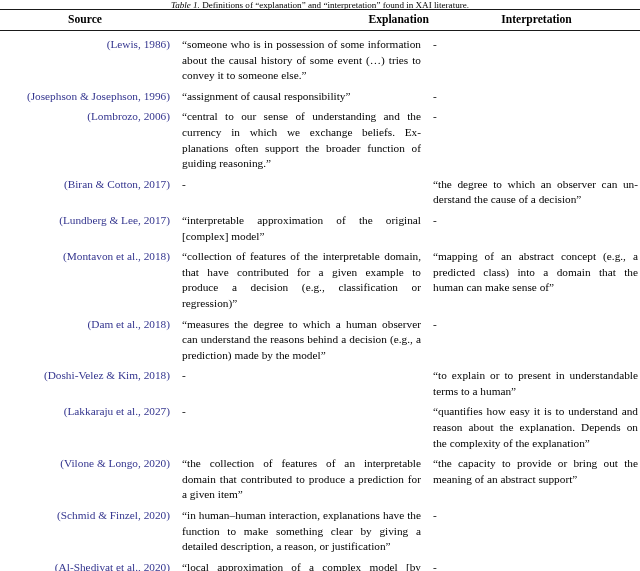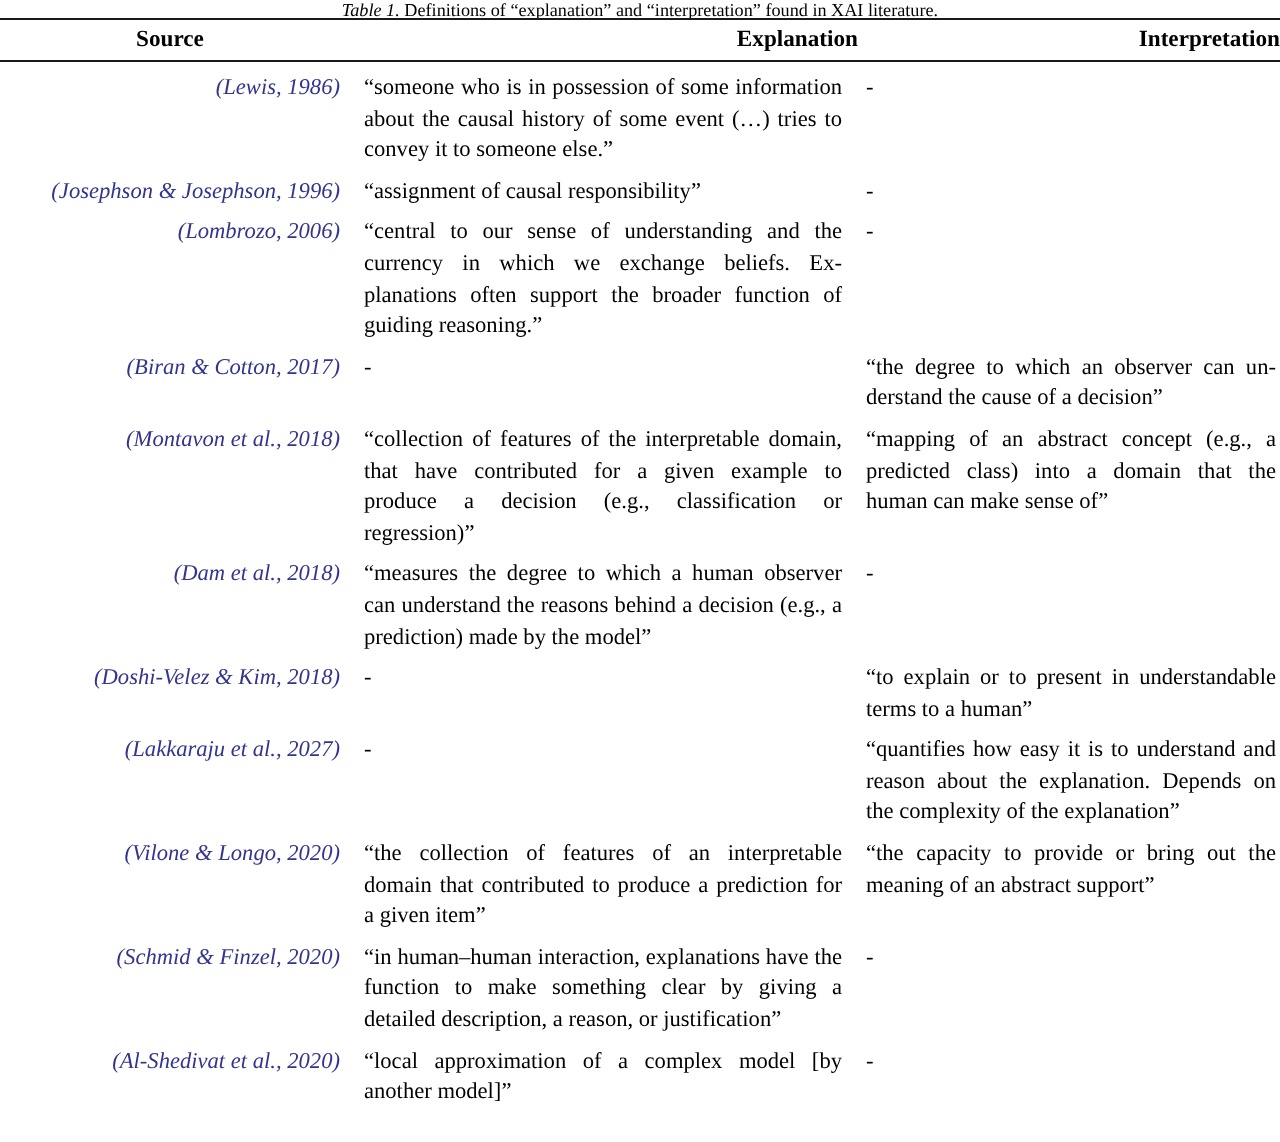--- a/index.html
+++ b/index.html
@@ -58,37 +58,36 @@
 
   thead th {
     font-weight: bold;
     font-size: 11.6px;
     padding: 3px 0 4px 0;
     vertical-align: bottom;
     line-height: 13px;
   }
   th.h-source { text-align: center; padding-right: 6px; }
   th.h-expl   { text-align: right;  padding-left: 6px; }
-  th.h-interp { text-align: right;  padding-left: 4px; }
+  th.h-interp { text-align: center;  padding-left: 4px; }
 
   tbody td {
     vertical-align: top;
     padding: 0;
     line-height: 15.6px;
   }
 
   tbody tr.datarow > td { padding-bottom: 5px; }
   tbody tr.datarow:first-child > td { padding-top: 6px; }
 
   td.d-source {
     text-align: right;
     padding-right: 6px;
     color: #33348e;
     white-space: nowrap;
-    font-style: italic;
   }
   td.d-expl {
     text-align: justify;
     text-align-last: left;
     padding-left: 6px;
     padding-right: 8px;
     hyphens: manual;
   }
   td.d-interp {
     text-align: justify;
@@ -148,20 +147,25 @@
           <td class="d-source">(Lombrozo, 2006)</td>
           <td class="d-expl">“central to our sense of understanding and the currency in which we exchange beliefs. Ex­planations often support the broader function of guiding reasoning.”</td>
           <td class="d-interp dash">-</td>
         </tr>
         <tr class="datarow">
           <td class="d-source">(Biran &amp; Cotton, 2017)</td>
           <td class="d-expl dash">-</td>
           <td class="d-interp">“the degree to which an observer can un­derstand the cause of a decision”</td>
         </tr>
         <tr class="datarow">
+          <td class="d-source">(Lundberg &amp; Lee, 2017)</td>
+          <td class="d-expl">“interpretable approximation of the original [complex] model”</td>
+          <td class="d-interp dash">-</td>
+        </tr>
+        <tr class="datarow">
           <td class="d-source">(Montavon et al., 2018)</td>
           <td class="d-expl">“collection of features of the interpretable do­main, that have contributed for a given exam­ple to produce a decision (e.g., classification or regression)”</td>
           <td class="d-interp">“mapping of an abstract concept (e.g., a predicted class) into a domain that the human can make sense of”</td>
         </tr>
         <tr class="datarow">
           <td class="d-source">(Dam et al., 2018)</td>
           <td class="d-expl">“measures the degree to which a human ob­server can understand the reasons behind a de­cision (e.g., a prediction) made by the model”</td>
           <td class="d-interp dash">-</td>
         </tr>
         <tr class="datarow">

